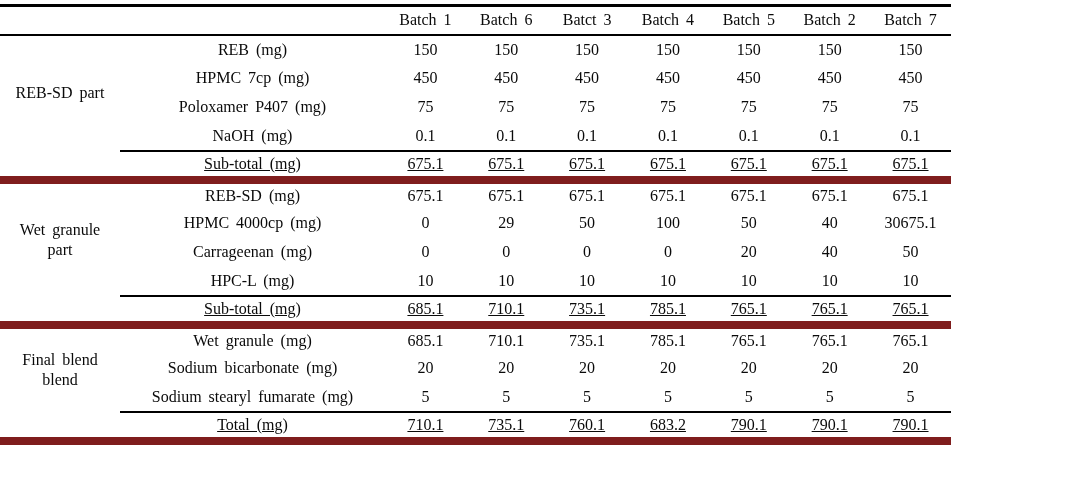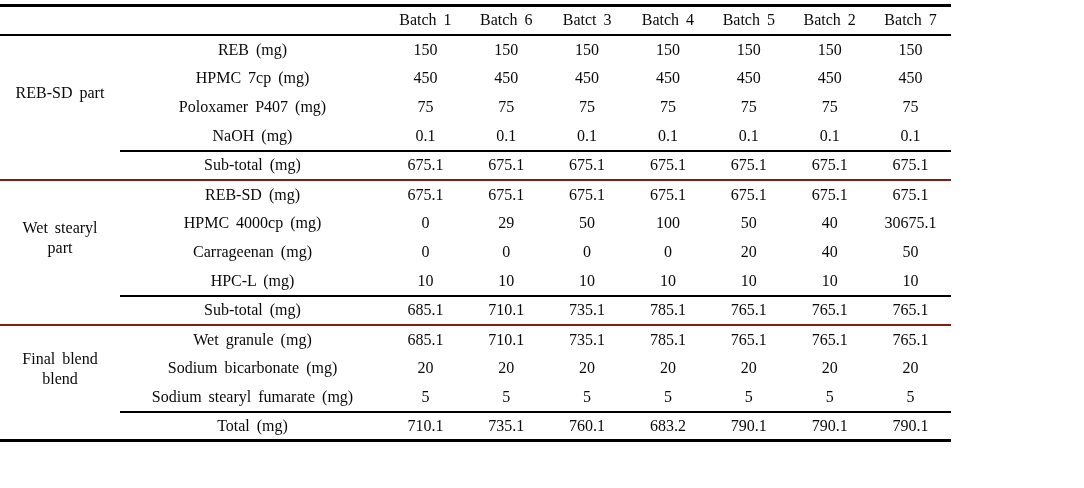--- a/index.html
+++ b/index.html
@@ -27,21 +27,21 @@
     padding: 0;
     font-size: 16px;
     word-spacing: 3px;
     white-space: nowrap;
   }
   tr.header th { border-bottom: 2px solid #000; height: 29px; }
   th.group { }
   .gwrap { max-width: 92px; margin: 8px auto; line-height: 1.25; white-space: normal; }
   tr.subtotal td { border-top: 2px solid #000; }
   tr.subtotal td.spacer { border-top: none; }
-  tr.section-end td { border-bottom: 2px solid #7f1d1d; }
+  tr.section-end td { border-bottom: 8px solid #7f1d1d; text-decoration: underline; }
 </style>
 </head>
 <body>
 
 <div class="sheet">
 <table class="formulation">
   <colgroup>
     <col class="c-group">
         <col class="c-label">
     <col>
@@ -115,21 +115,21 @@
     <td>675.1</td>
     <td>675.1</td>
     <td>675.1</td>
     <td>675.1</td>
     <td>675.1</td>
     <td>675.1</td>
   </tr>
 
   <tr>
     <th class="group" rowspan="4">
-            <div class="gwrap">Wet stearyl part</div>
+            <div class="gwrap">Wet granule part</div>
           </th>
     <td>REB-SD (mg)</td>
     <td>675.1</td>
     <td>675.1</td>
     <td>675.1</td>
     <td>675.1</td>
     <td>675.1</td>
     <td>675.1</td>
     <td>675.1</td>
   </tr>

